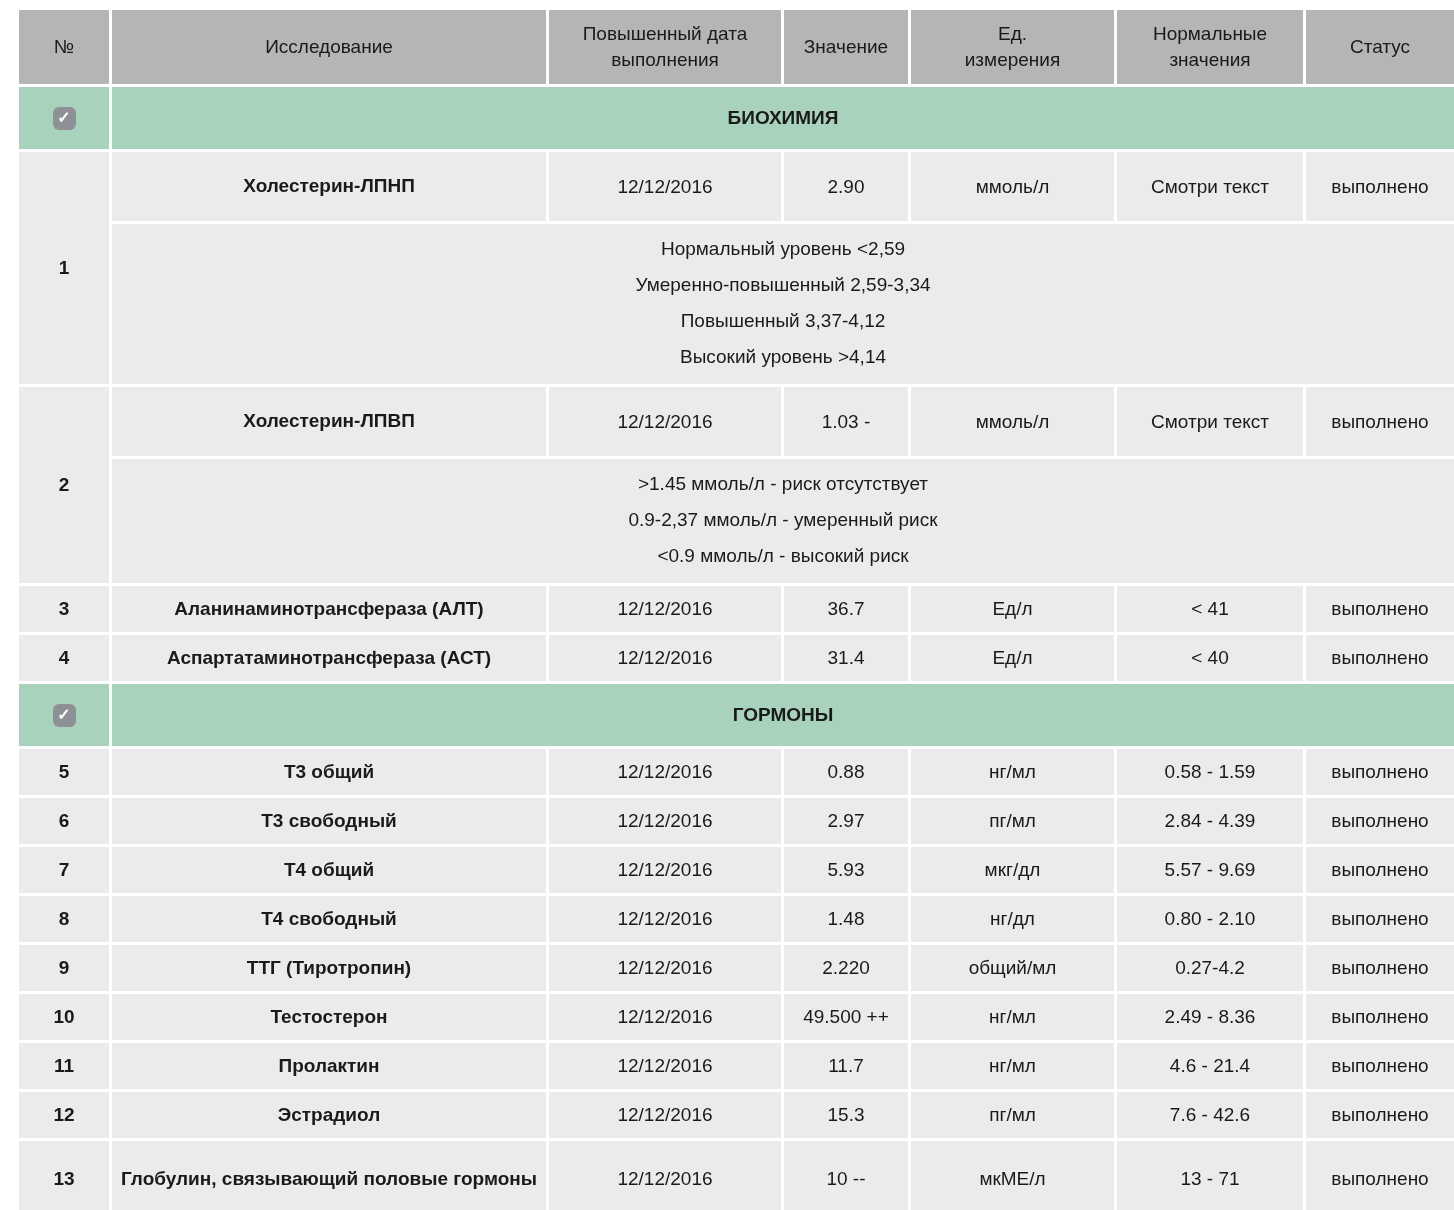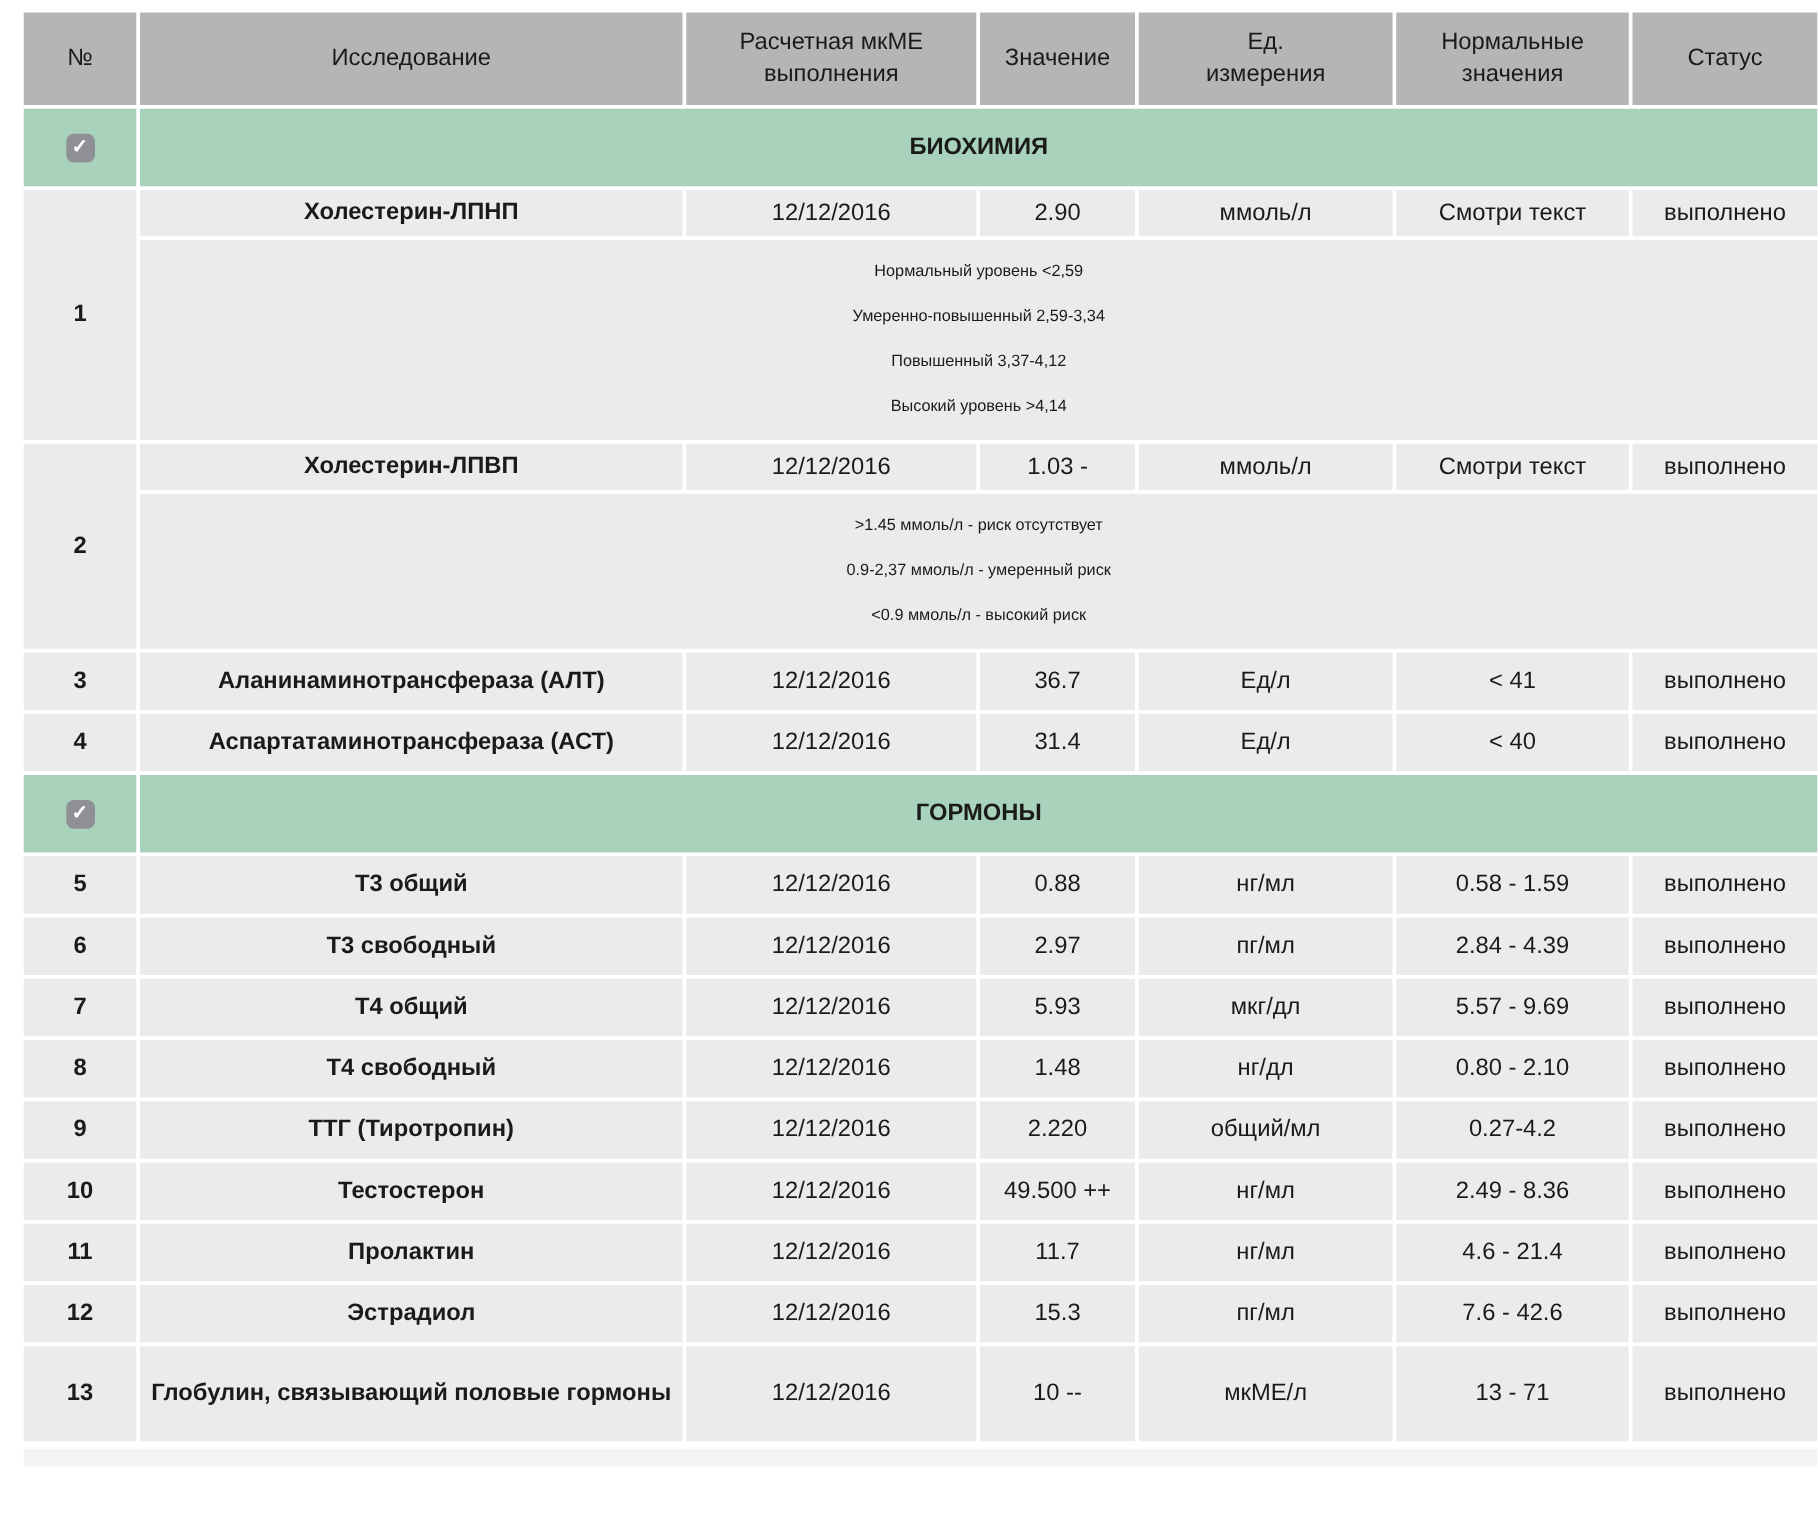--- a/index.html
+++ b/index.html
@@ -23,25 +23,25 @@
     background:var(--header-bg);font-weight:normal;font-size:19px;
     height:74px;text-align:center;vertical-align:middle;
     white-space:pre-line;line-height:1.35;padding:0 4px;
   }
   td{
     background:var(--row-bg);font-size:19px;text-align:center;
     vertical-align:middle;padding:0 6px;overflow:hidden;
   }
   tr.section-row td{background:var(--section-bg);height:62px;}
   td.section-title{font-weight:bold;font-size:19px;margin-left:28px;}
-  tr.main-row td{height:37px;}
+  tr.main-row td{height:69px;}
   tr.simple-row td{height:46px;}
   tr.tall-row td{height:76px;line-height:1.5;}
   td.note-cell{padding:7px 6px 9px;}
-  .note-line{line-height:36px;font-size:13px;}
+  .note-line{line-height:36px;font-size:19px;}
   td.num-cell{font-weight:bold;}
   td.name-cell{font-weight:bold;line-height:1.5;}
   td.date-cell{font-weight:normal;}
   td.value-cell.bold{font-weight:normal;}
   .checkbox{
     display:inline-flex;width:23px;height:23px;border-radius:6px;
     background:var(--checkbox-bg);color:#ffffff;align-items:center;
     justify-content:center;cursor:default;
   }
   .checkbox .check-glyph{font-size:16px;font-weight:bold;line-height:1;}
@@ -60,21 +60,21 @@
       <col style="width:232px">
     <col style="width:124px">
       <col style="width:203px">
       <col style="width:186px">
     <col style="width:148px">
   </colgroup>
   <thead>
     <tr>
       <th>№</th>
       <th>Исследование</th>
-      <th>Расчетная мкМЕ
+      <th>Повышенный дата
 выполнения</th>
       <th>Значение</th>
       <th>Ед.
 измерения</th>
       <th>Нормальные
 значения</th>
       <th>Статус</th>
     </tr>
   </thead>
   <tbody>

